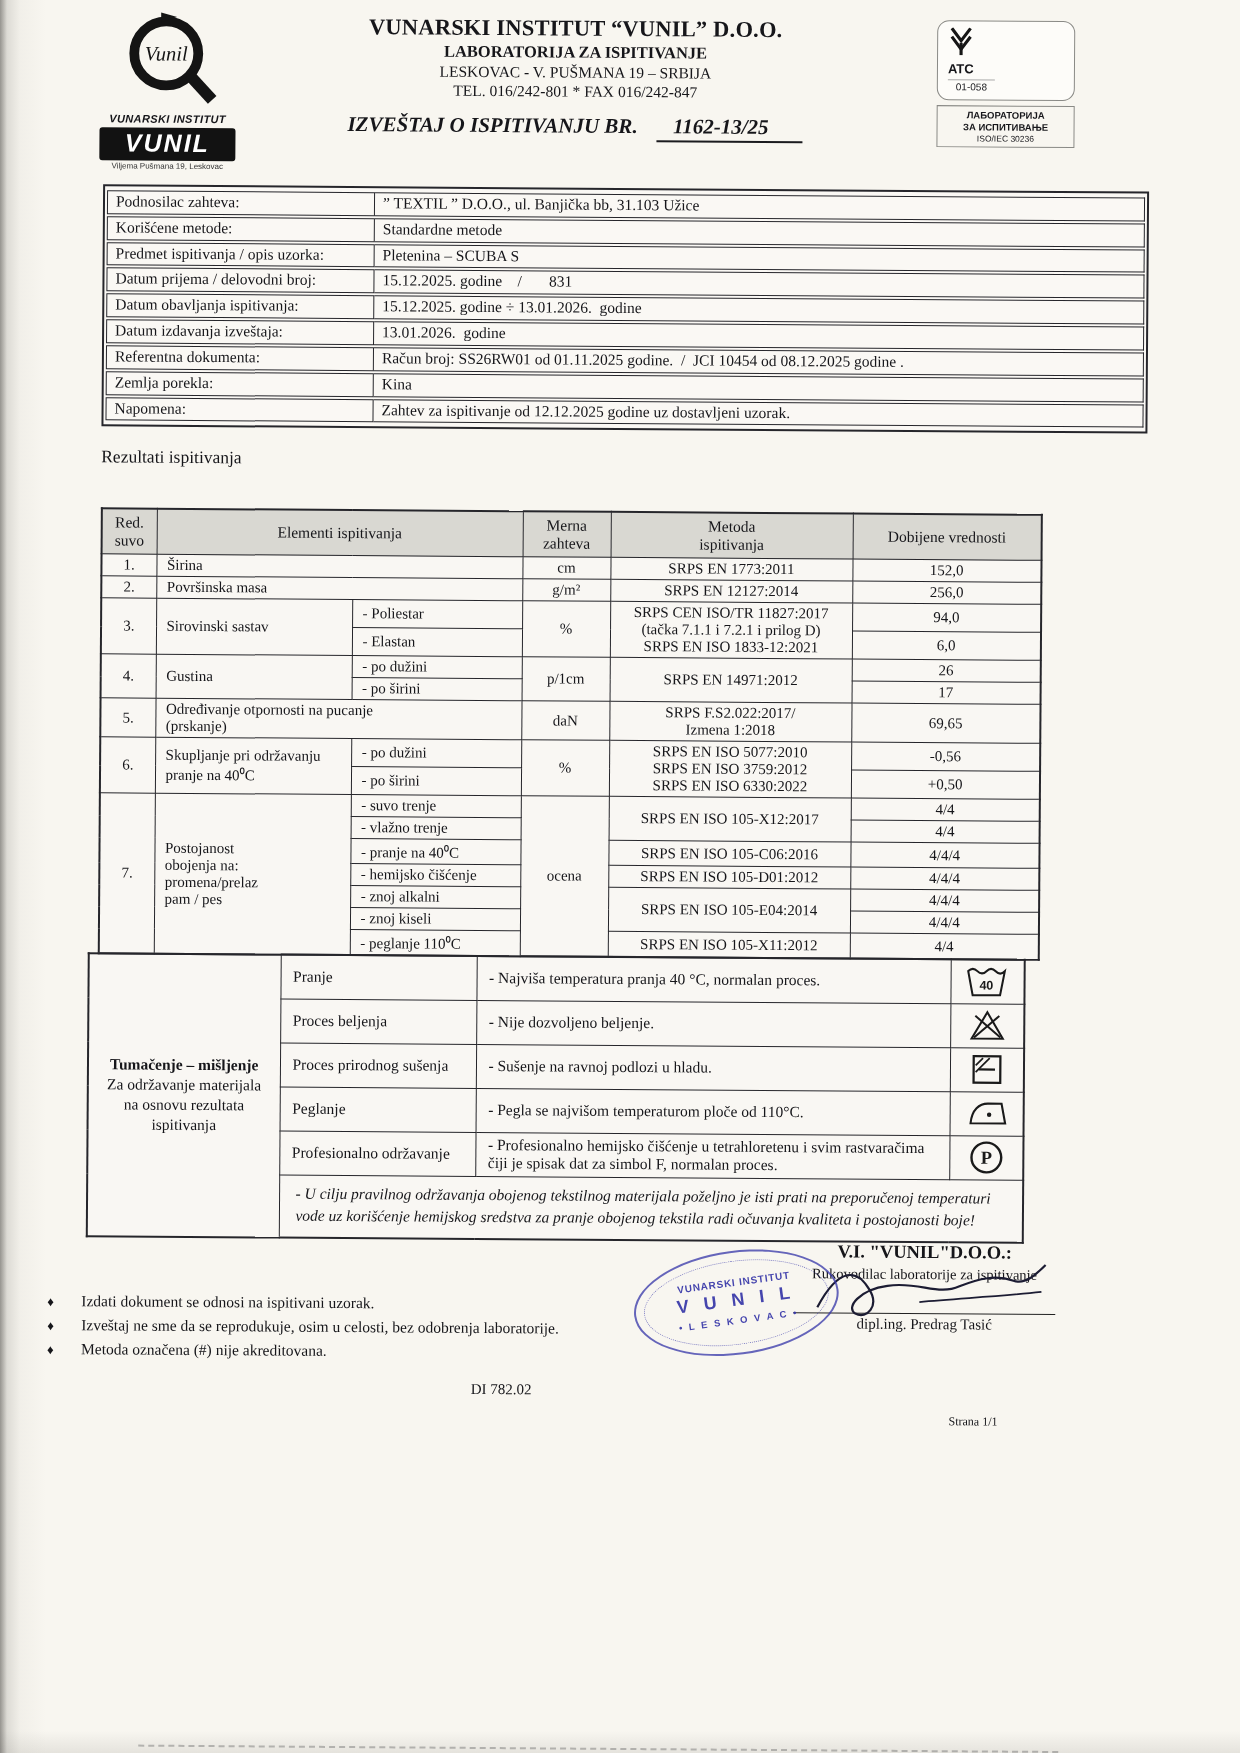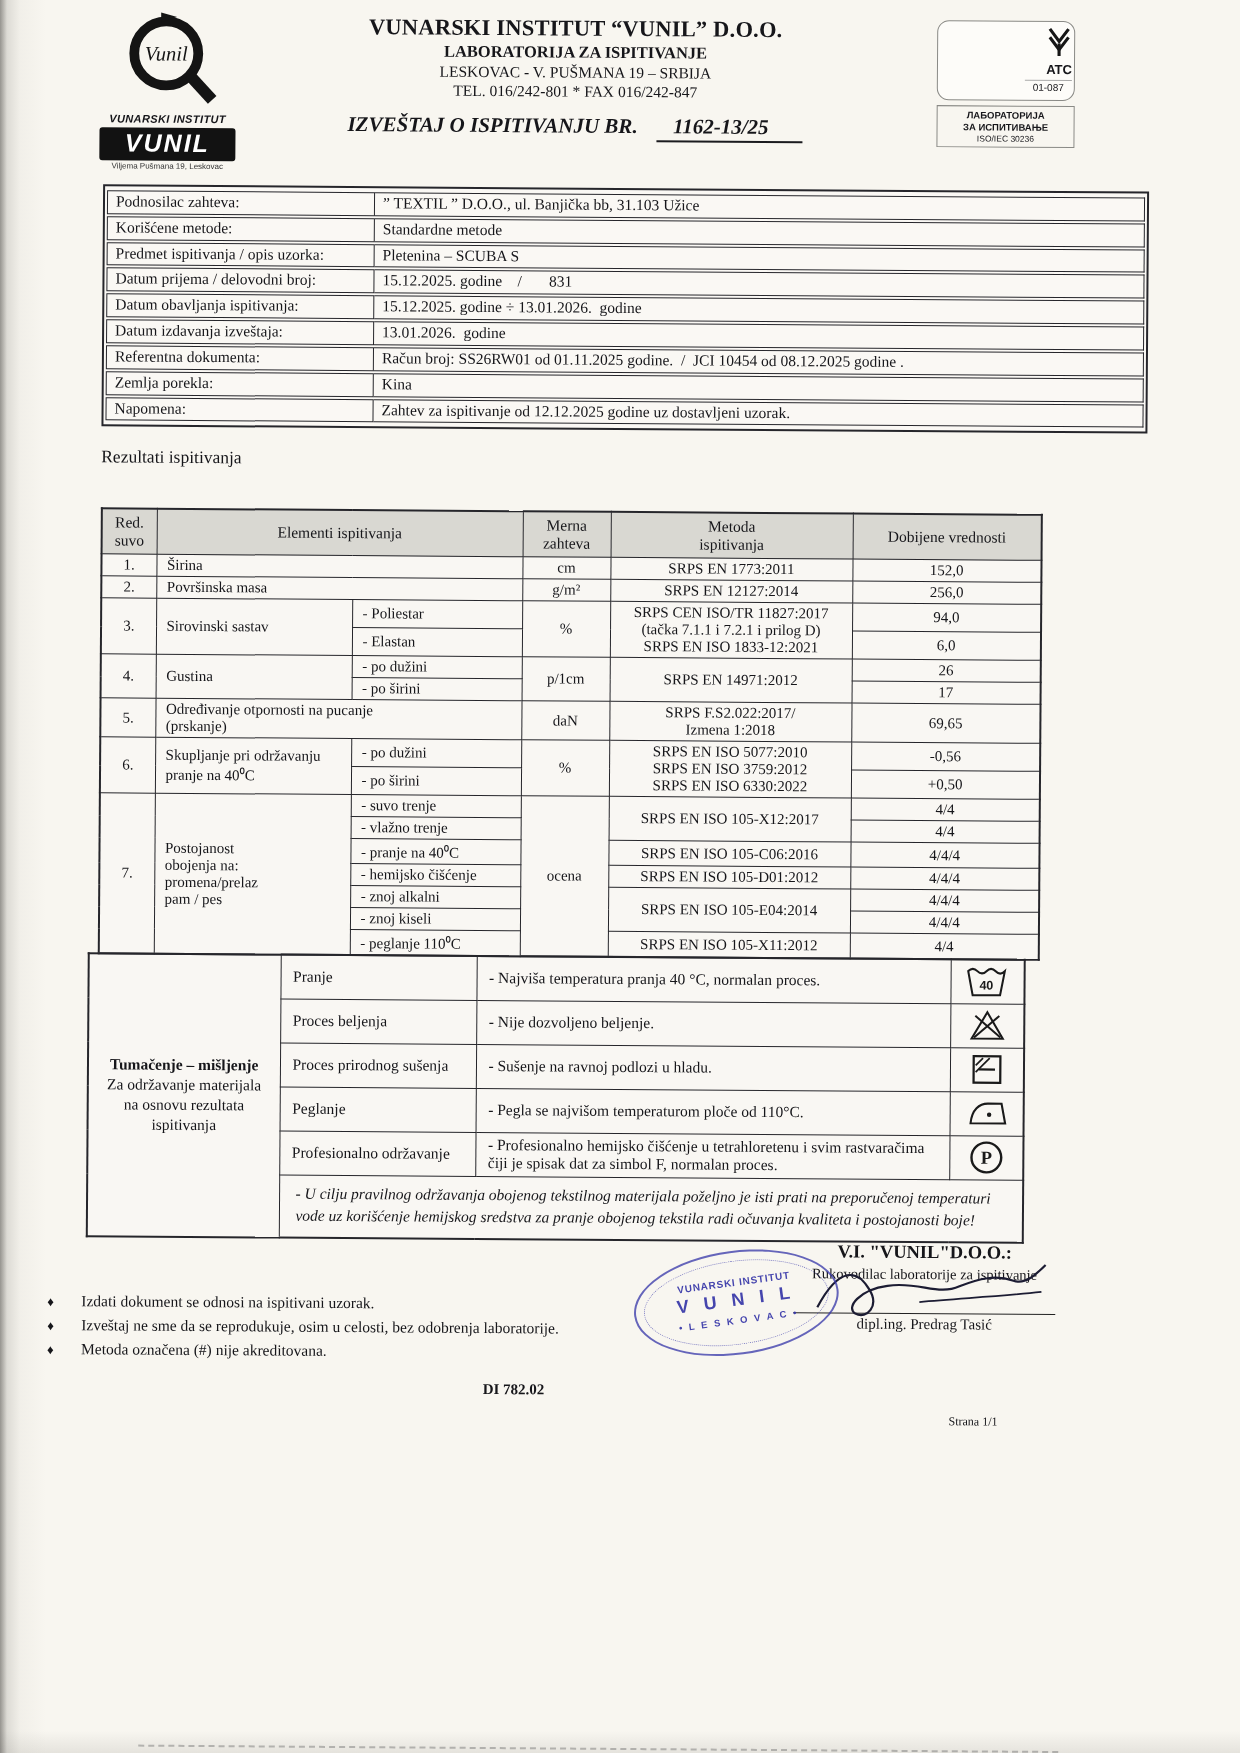--- a/index.html
+++ b/index.html
@@ -30,21 +30,21 @@
   .logo-sub { font-size:8px; font-family:"Liberation Sans",sans-serif; margin-top:1px; color:#333; }
   .header-center { flex:1; text-align:center; padding:2px 40px 0 10px; }
   .org-name { font-size:22.5px; font-weight:bold; letter-spacing:.2px; }
   .lab-line { font-size:16.5px; font-weight:bold; margin-top:1px; }
   .addr-line { font-size:15.5px; margin-top:1px; }
   .tel-line { font-size:15.5px; margin-top:1px; }
   .report-title-row { margin-top:13px; font-size:21px; font-weight:bold; font-style:italic; white-space:nowrap; }
   .report-number { display:inline-block; border-bottom:2.2px solid #1b1b1f; padding:0 34px 1px 16px; margin-left:14px; }
   .badge { width:138px; flex:0 0 auto; margin-top:4px; }
   .badge-top { border:1.5px solid #8a8a86; border-radius:12px; background:#fdfcf9;
-    text-align:right; padding:6px 2px 5px; }
+    text-align:left; padding:6px 10px 5px; }
   .atc-label { font-family:"Liberation Sans",sans-serif; font-weight:bold; font-size:13px; margin-top:2px; }
   .atc-num { font-family:"Liberation Sans",sans-serif; font-size:10px; margin-top:1px; border-top:1px solid #aaa; display:inline-block; padding:1px 8px 0; }
   .badge-bottom { border:1.2px solid #8a8a86; margin-top:5px; text-align:center;
     font-family:"Liberation Sans",sans-serif; font-size:9.5px; font-weight:bold; padding:3px 1px; line-height:1.25; }
   .badge-iso { font-weight:normal; font-size:8.5px; }
 
   
   .info-wrap { margin:14px 90px 0 104px; border:2px solid #26262b; padding:2px 2px; background:rgba(255,255,255,.25); }
   .info-table { width:100%; border-collapse:separate; border-spacing:0 2px; }
   .info-table td { border:1.5px solid #26262b; font-size:15.5px; padding:0 8px 2px; line-height:1.28; }
@@ -70,21 +70,21 @@
   td.pn { width:196px; padding-left:12px; height:44px; }
   td.pd { padding-left:12px; }
   td.pi { width:74px; text-align:center; padding:2px; }
   td.interp-note { font-style:italic; padding:7px 16px 9px; line-height:1.45; }
   .care-svg { display:inline-block; vertical-align:middle; }
 
   
   .notes { position:absolute; left:56px; top:1292px; list-style:none; margin:0; padding:0; font-size:15.5px; }
   .notes li { margin-bottom:6px; }
   .bullet { display:inline-block; width:34px; font-size:13px; }
-  .di-code { position:absolute; left:492px; top:1378px; font-weight:bold; font-size:15px; }
+  .di-code { position:absolute; left:480px; top:1378px; font-weight:normal; font-size:15px; }
   .page-num { position:absolute; left:958px; top:1408px; font-size:12px; }
   .sig-block { position:absolute; left:788px; top:1236px; width:290px; text-align:center; }
   .sig-company { font-size:18.5px; font-weight:bold; }
   .sig-role { font-size:14.5px; margin-top:3px; }
   .sig-line { border-bottom:1.6px solid #222; margin:30px 14px 2px; }
   .sig-name { font-size:15px; }
   .sig-squiggle { position:absolute; left:30px; top:14px; pointer-events:none; }
   .stamp { position:absolute; left:642px; top:1246px; width:206px; height:104px;
     border:2.5px solid rgba(54,54,168,.82); border-radius:50%;
     transform:rotate(-8deg); color:#3636a8; text-align:center; padding-top:24px; opacity:.92; }
@@ -127,21 +127,21 @@
     </div>
 
     <div class="badge">
       <div class="badge-top">
         <svg width="26" height="28" viewBox="0 0 24 27">
           <path d="M3 1 L12 13 L21 1" fill="none" stroke="#161616" stroke-width="3"></path>
           <path d="M3 9 L12 21 L21 9" fill="none" stroke="#161616" stroke-width="3"></path>
           <line x1="12" y1="15" x2="12" y2="27" stroke="#161616" stroke-width="3"></line>
         </svg>
         <div class="atc-label">ATC</div>
-        <div class="atc-num">01-087</div>
+        <div class="atc-num">01-058</div>
       </div>
       <div class="badge-bottom">
         <div>ЛАБОРАТОРИЈА</div>
         <div>ЗА ИСПИТИВАЊЕ</div>
         <div class="badge-iso">ISO/IEC 30236</div>
       </div>
     </div>
   </div>
 
   <div class="info-wrap">

